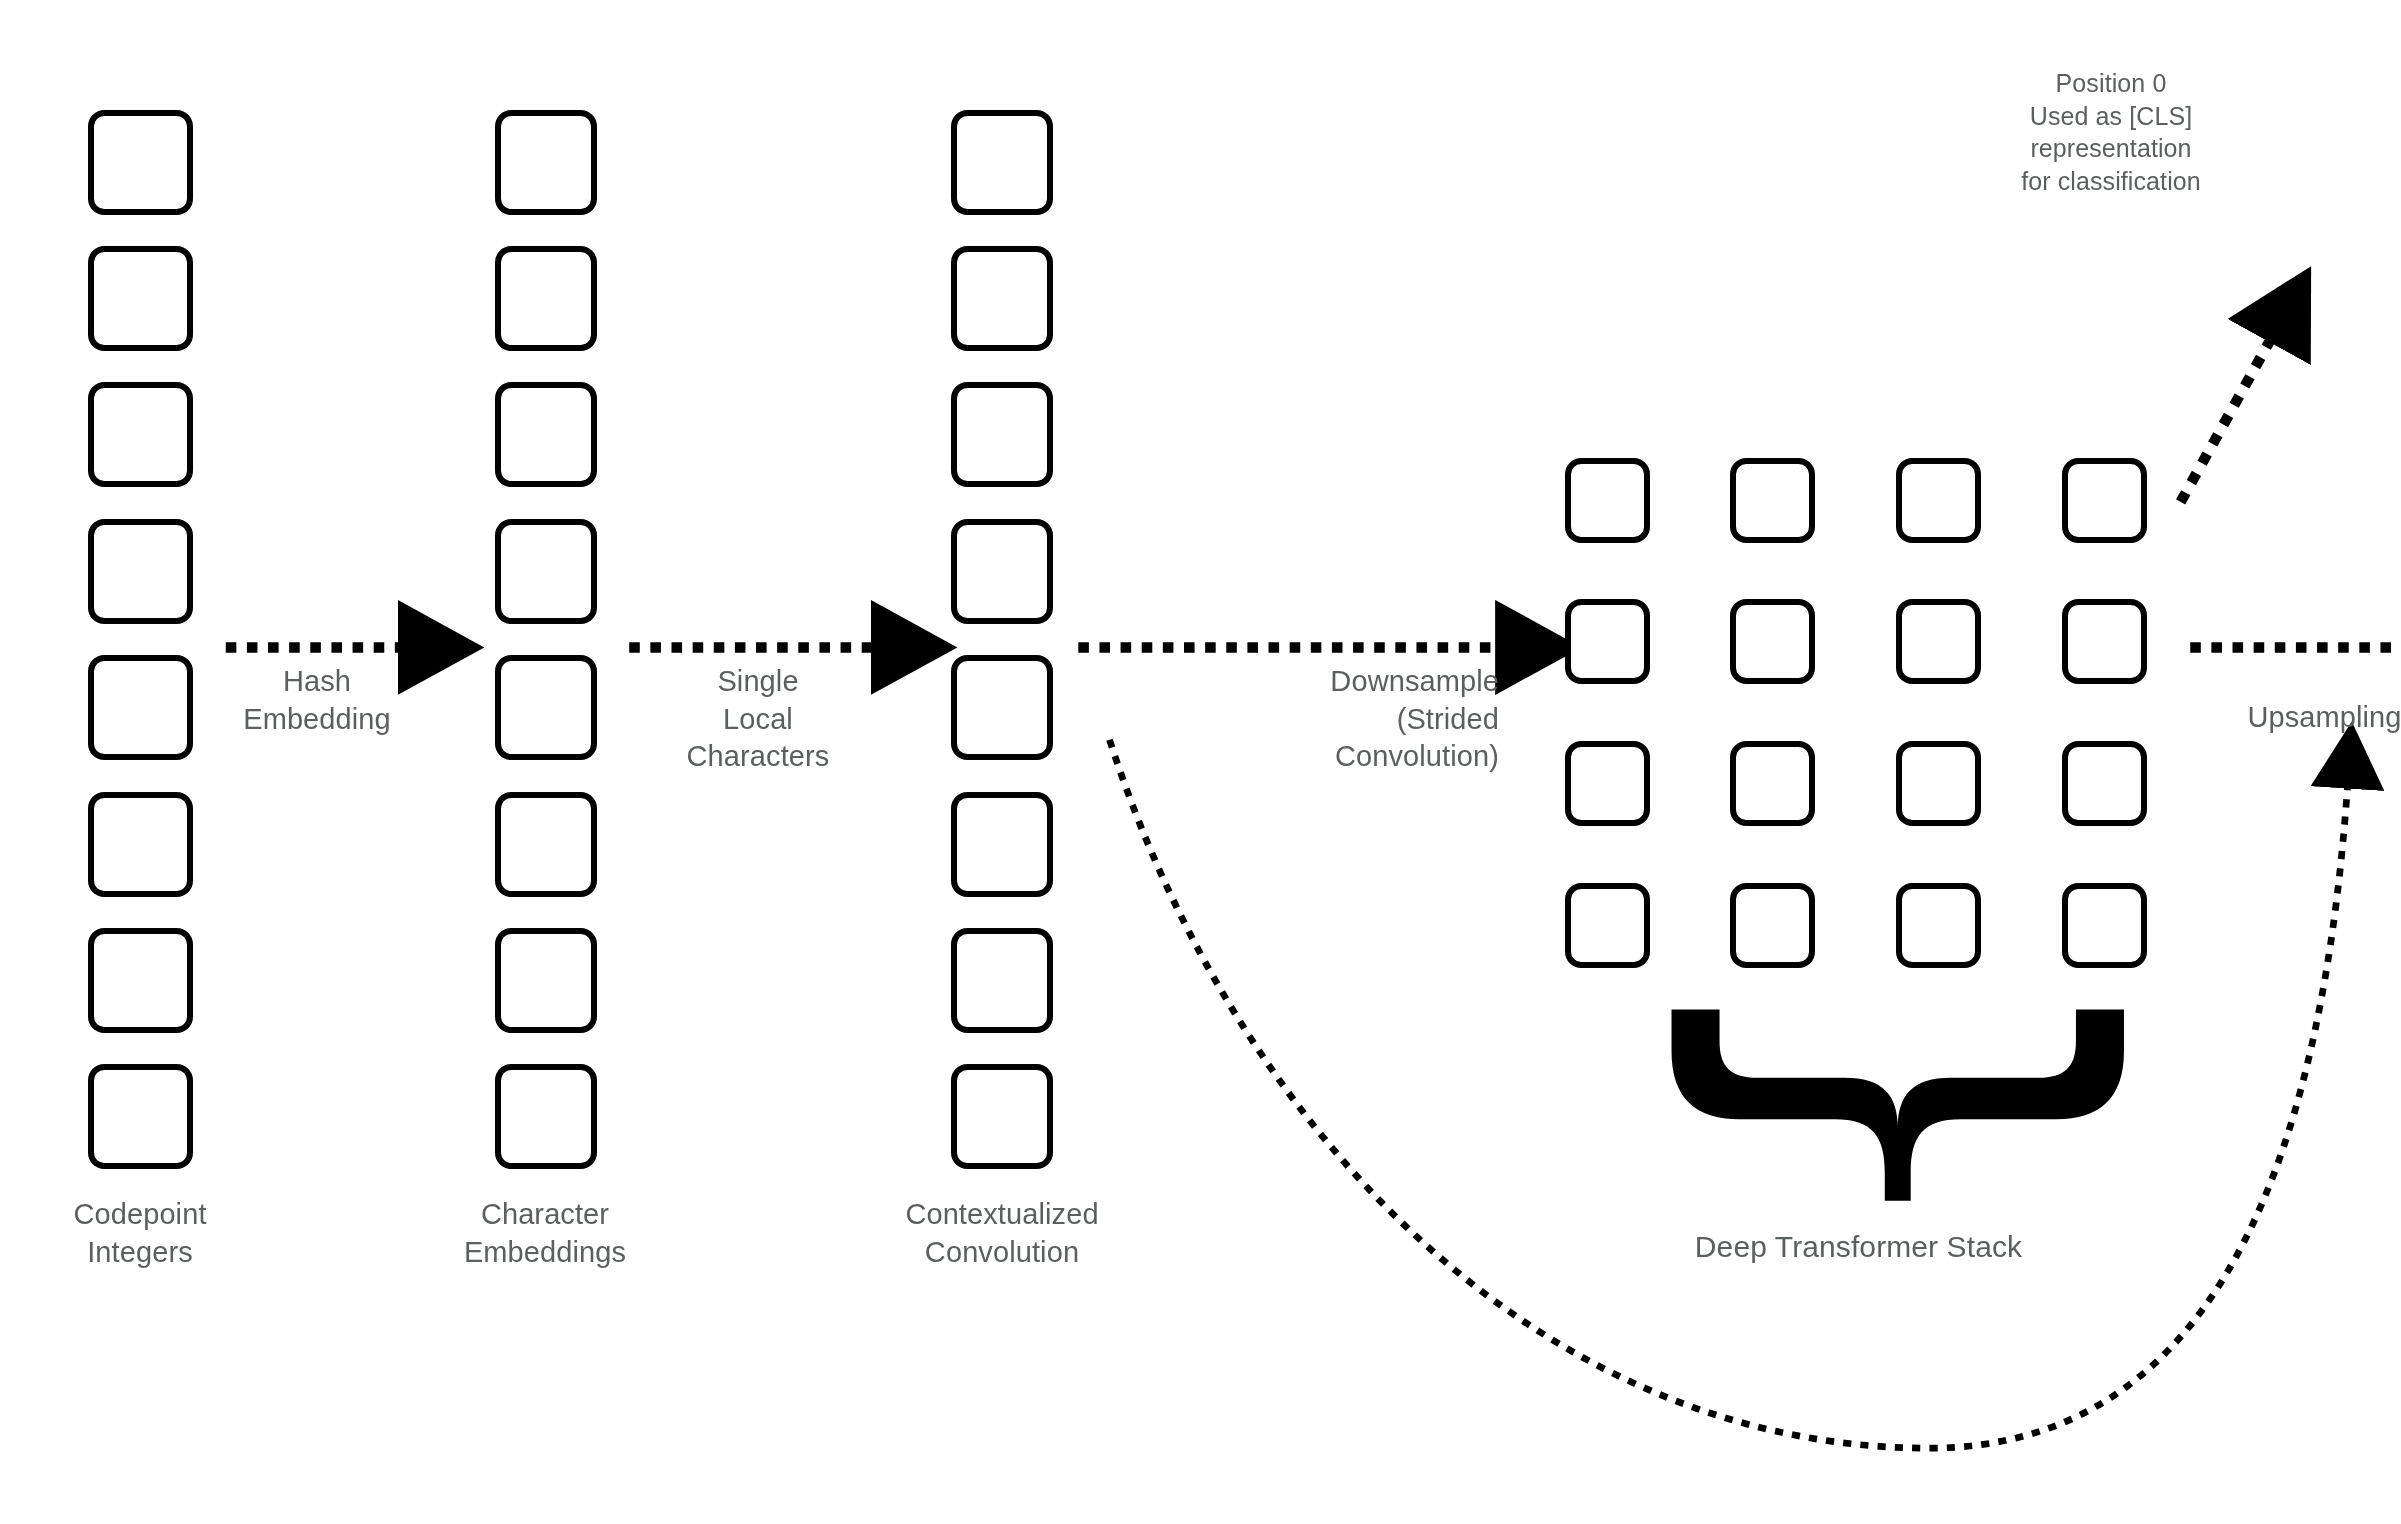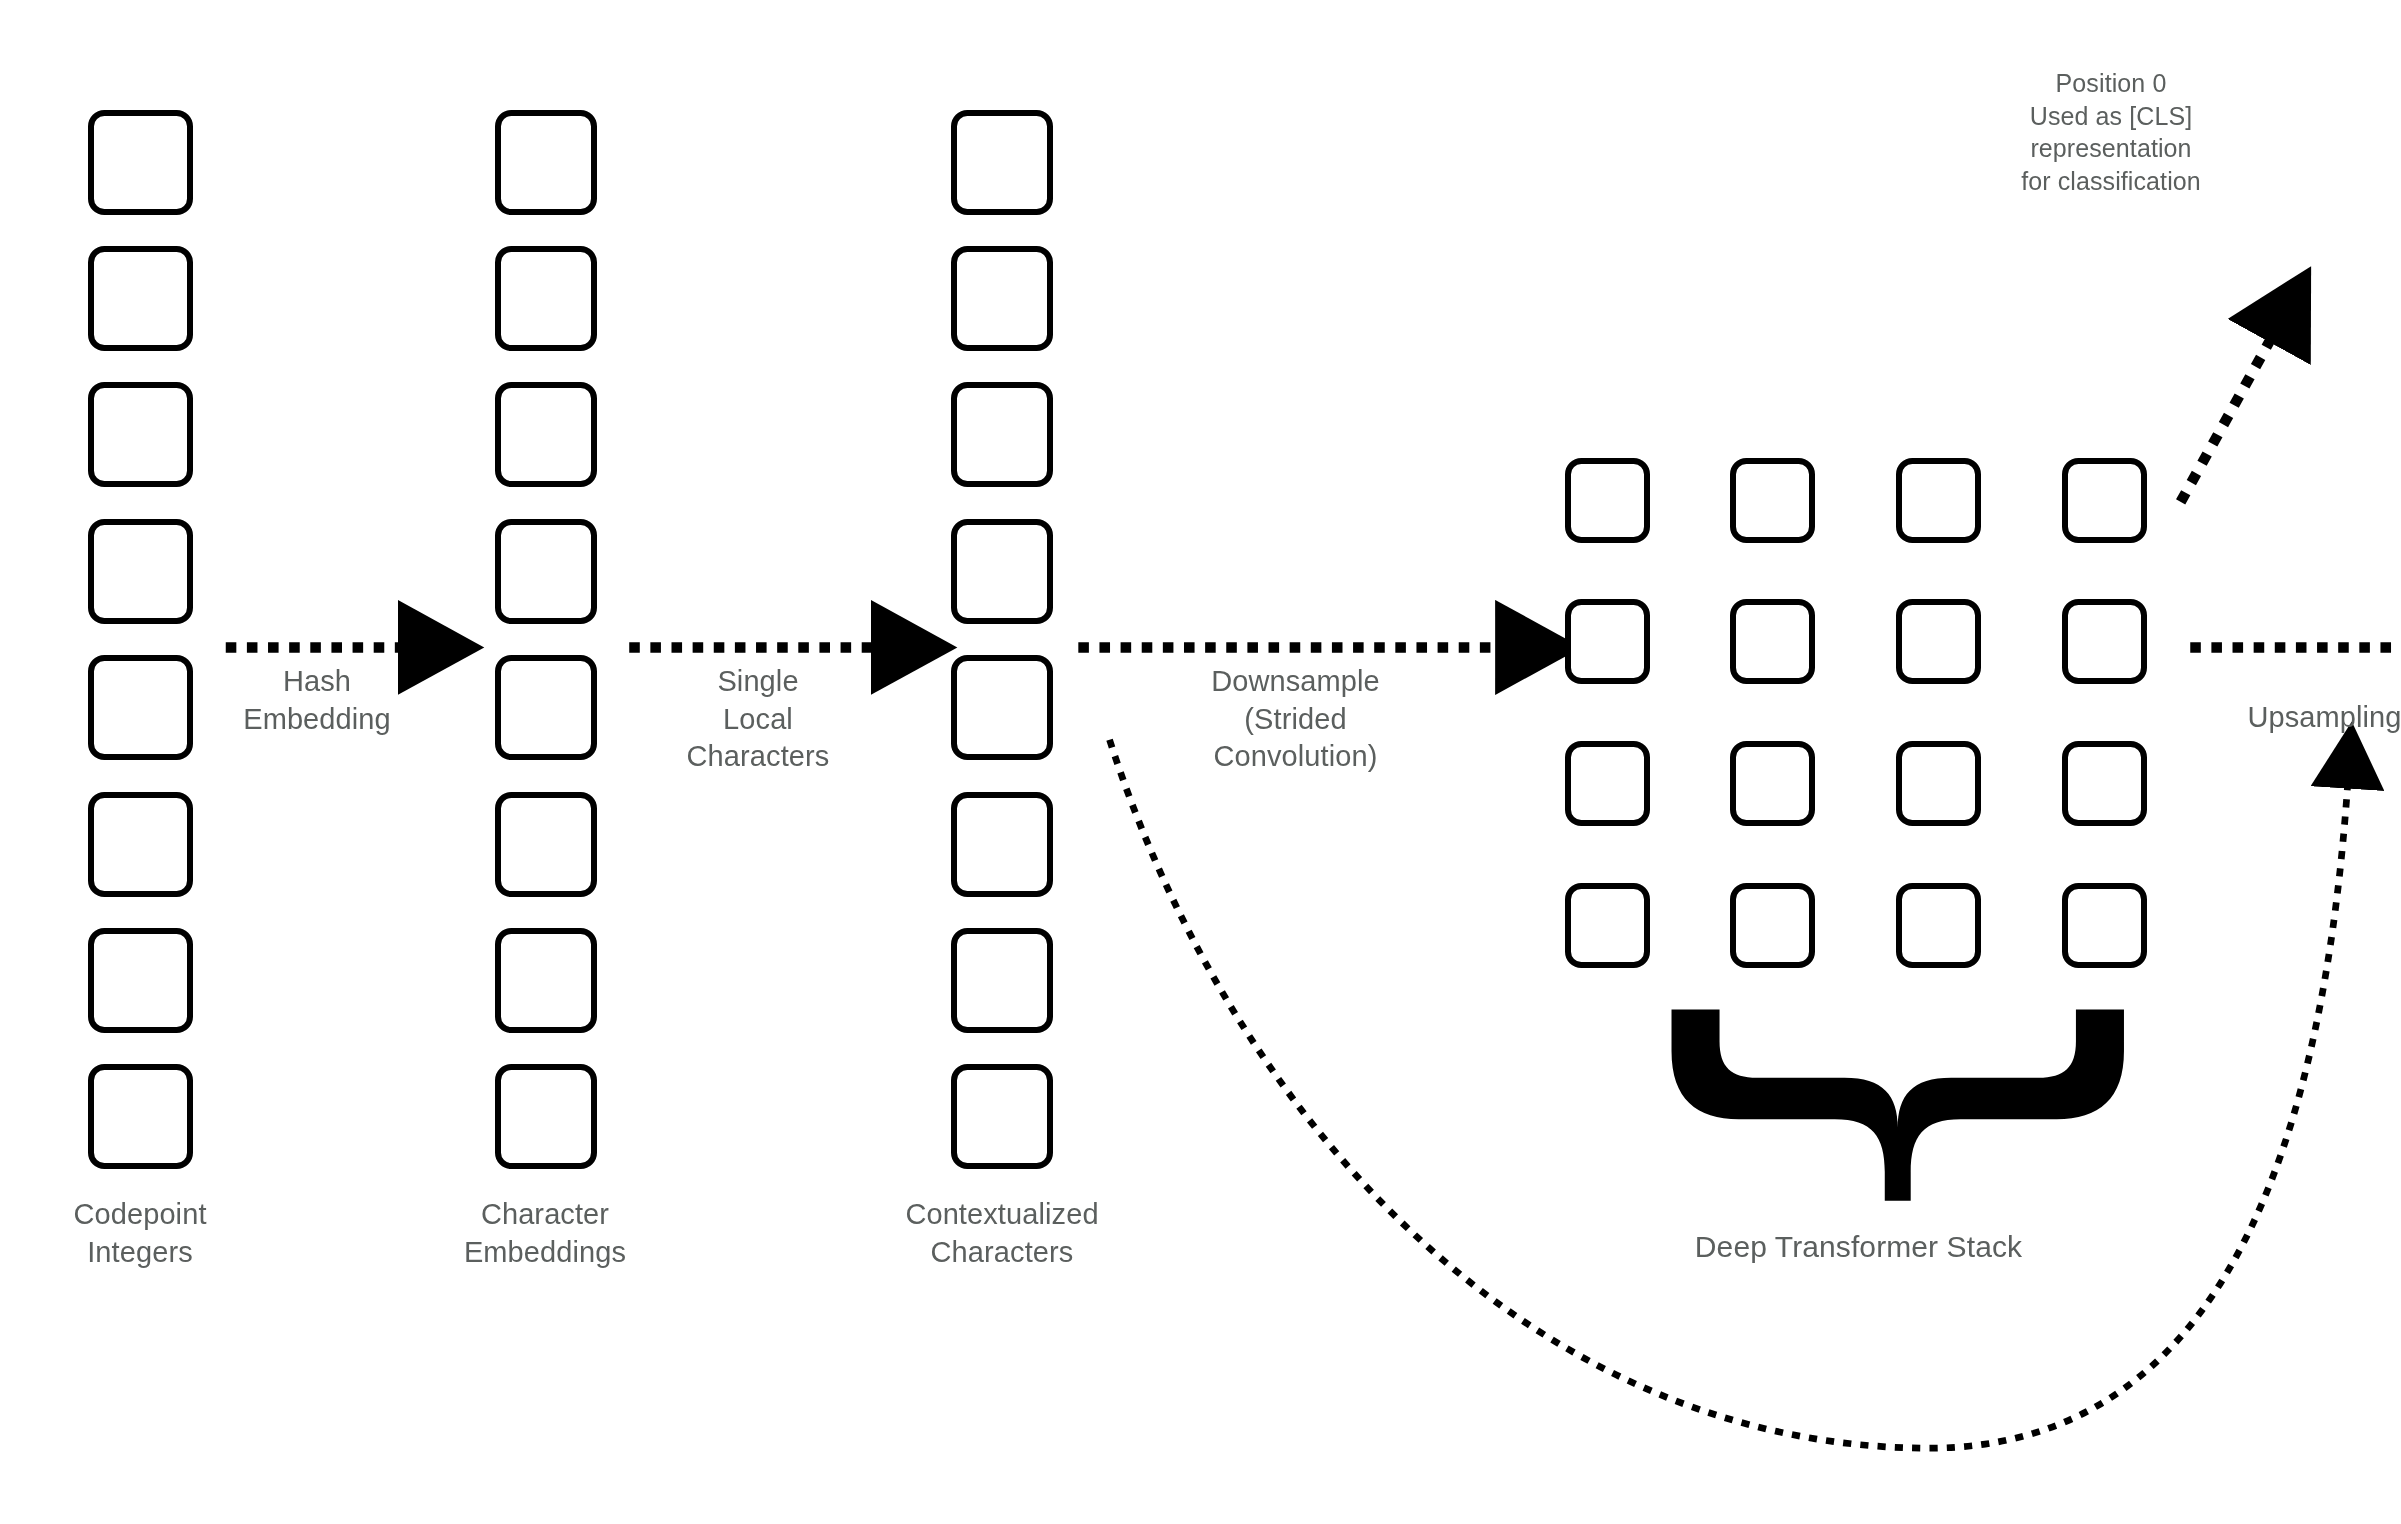--- a/index.html
+++ b/index.html
@@ -130,21 +130,21 @@
     <div class="cell" style="left:951px;top:110px;width:102px;height:105px;"></div>
     <div class="cell" style="left:951px;top:246px;width:102px;height:105px;"></div>
     <div class="cell" style="left:951px;top:382px;width:102px;height:105px;"></div>
     <div class="cell" style="left:951px;top:519px;width:102px;height:105px;"></div>
     <div class="cell" style="left:951px;top:655px;width:102px;height:105px;"></div>
     <div class="cell" style="left:951px;top:792px;width:102px;height:105px;"></div>
     <div class="cell" style="left:951px;top:928px;width:102px;height:105px;"></div>
     <div class="cell" style="left:951px;top:1064px;width:102px;height:105px;"></div>
   </div>
   <div class="lab col-cap" style="left:810px;top:1196px;width:384px;">Contextualized
-Characters</div>
+Convolution</div>
 
   <div class="grid-stack">
     <div class="cell" style="left:1565px;top:458px;width:85px;height:85px;"></div>
     <div class="cell" style="left:1730px;top:458px;width:85px;height:85px;"></div>
     <div class="cell" style="left:1896px;top:458px;width:85px;height:85px;"></div>
     <div class="cell" style="left:2062px;top:458px;width:85px;height:85px;"></div>
 
     <div class="cell" style="left:1565px;top:599px;width:85px;height:85px;"></div>
     <div class="cell" style="left:1730px;top:599px;width:85px;height:85px;"></div>
     <div class="cell" style="left:1896px;top:599px;width:85px;height:85px;"></div>
@@ -184,21 +184,21 @@
     
   </div>
 
   <div class="lab edge" style="left:197px;top:663px;width:240px;">Hash
 Embedding</div>
 
   <div class="lab edge" style="left:609px;top:663px;width:298px;">Single
 Local
 Characters</div>
 
-  <div class="lab edge" style="left:1142px;top:663px;width:307px;">Downsample
+  <div class="lab edge" style="left:1192px;top:663px;width:307px;text-align:right;">Downsample
 (Strided
 Convolution)</div>
 
   <div class="lab edge" style="left:2190px;top:699px;width:269px;">Upsampling</div>
 
   <div class="lab note" style="left:1919px;top:67px;width:384px;">Position 0
 Used as [CLS]
 representation
 for classification</div>
 

